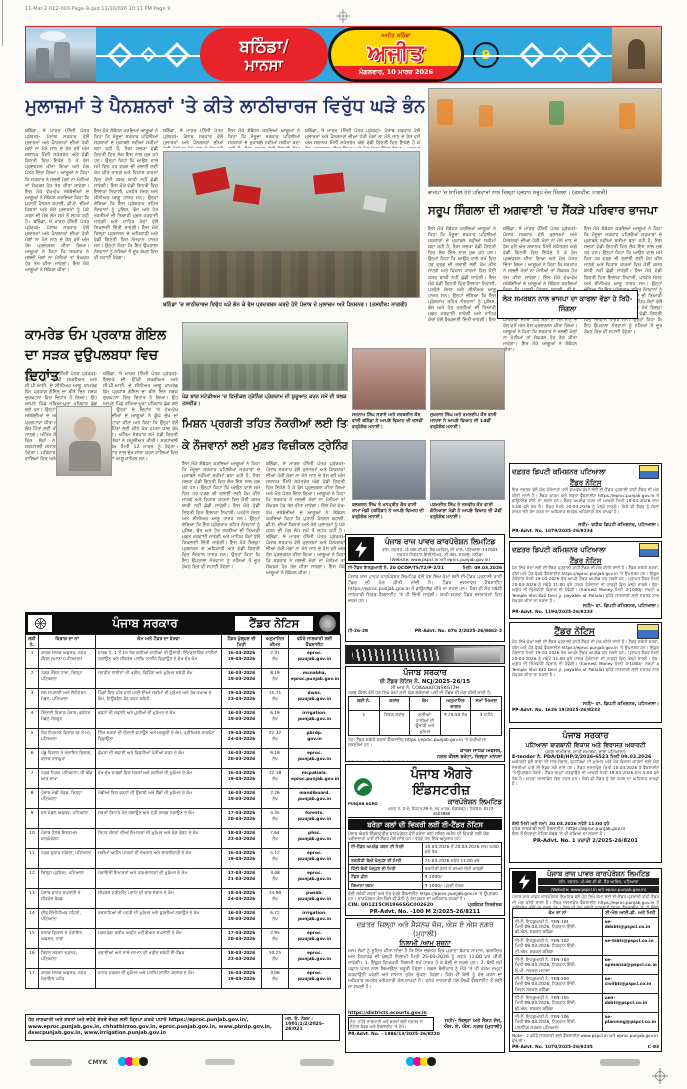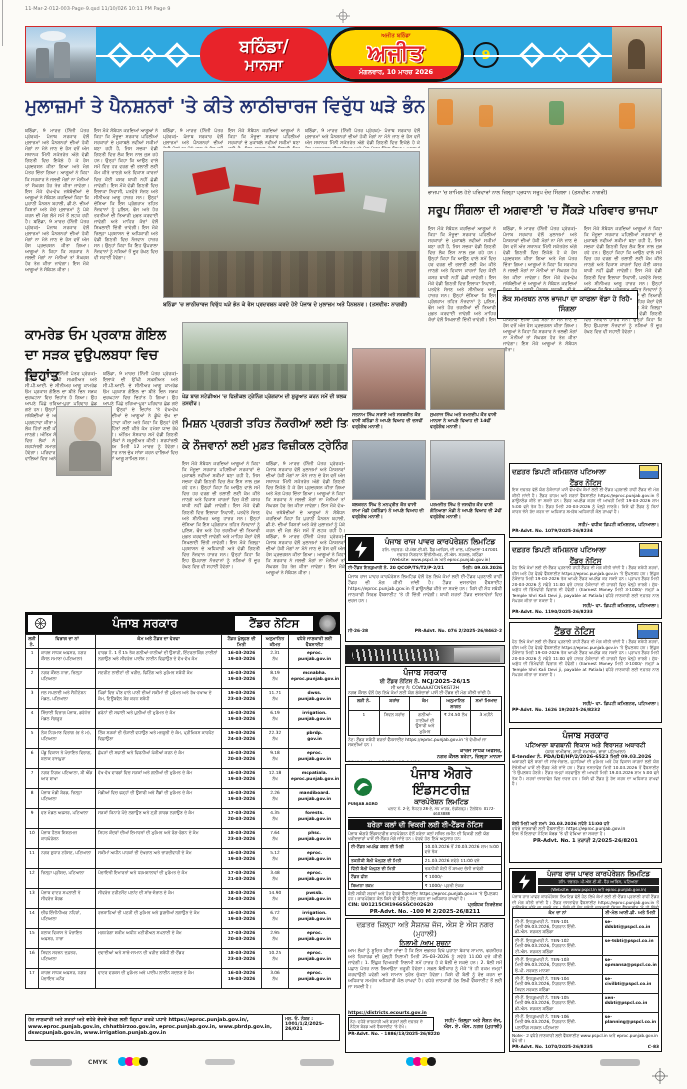--- a/index.html
+++ b/index.html
@@ -238,21 +238,21 @@
         <div>
           <svg width="20" height="20" viewBox="0 0 20 20">
               <circle cx="10" cy="10" r="9" fill="#1a7a3a"></circle>
               <path d="M4 12 Q10 2 16 9 Q10 8 6 14 Z" fill="#fff"></path>
             </svg>
         </div>
         <div style="font-size:3.8px;font-weight:bold;">PUNJAB AGRO</div>
       </div>
       <div style="flex:1;text-align:center;">
         <div style="font-size:13px;font-weight:bold;">ਪੰਜਾਬ ਐਗਰੋ ਇੰਡਸਟਰੀਜ਼</div>
-        <div style="font-size:7px;font-weight:bold;">ਕਾਰਪੋਰੇਸ਼ਨ ਲਿਮਟਿਡ</div>
+        <div style="font-size:7px;font-weight:bold;text-align:right;">ਕਾਰਪੋਰੇਸ਼ਨ ਲਿਮਟਿਡ</div>
         <div style="font-size:3.9px;">ਪਲਾਟ ਨੰ. 2-ਏ, ਸੈਕਟਰ 28-ਏ, ਮੱਧ ਮਾਰਗ, ਚੰਡੀਗੜ੍ਹ। ਟੈਲੀਫੋਨ: 0172-4603888</div>
       </div>
     </div>
     <div style="background:#111;color:#fff;font-weight:bold;font-size:7px;text-align:center;padding:1.5px 0;margin:1px 0;">ਬਰੇਤਾ ਕਲਾਂ ਦੀ ਵਿਕਰੀ ਲਈ ਈ-ਟੈਂਡਰ ਨੋਟਿਸ</div>
     <div style="font-size:4.3px;">ਪੰਜਾਬ ਐਗਰੋ ਇੰਡਸਟਰੀਜ਼ ਕਾਰਪੋਰੇਸ਼ਨ ਵੱਲੋਂ ਬਰੇਤਾ ਕਲਾਂ ਸਥਿਤ ਜ਼ਮੀਨ ਦੀ ਵਿਕਰੀ ਲਈ ਯੋਗ ਖਰੀਦਦਾਰਾਂ ਪਾਸੋਂ ਈ-ਟੈਂਡਰ ਮੰਗੇ ਜਾਂਦੇ ਹਨ। ਵੇਰਵੇ ਹੇਠ ਲਿਖੇ ਅਨੁਸਾਰ ਹਨ:</div>
     <table class="tnd" style="margin:1px 0;">
       <tbody>
 
           <tr>
             <td style="width:45%;font-weight:bold;">ਈ-ਟੈਂਡਰ ਅਪਲੋਡ ਕਰਨ ਦੀ ਮਿਤੀ</td>

